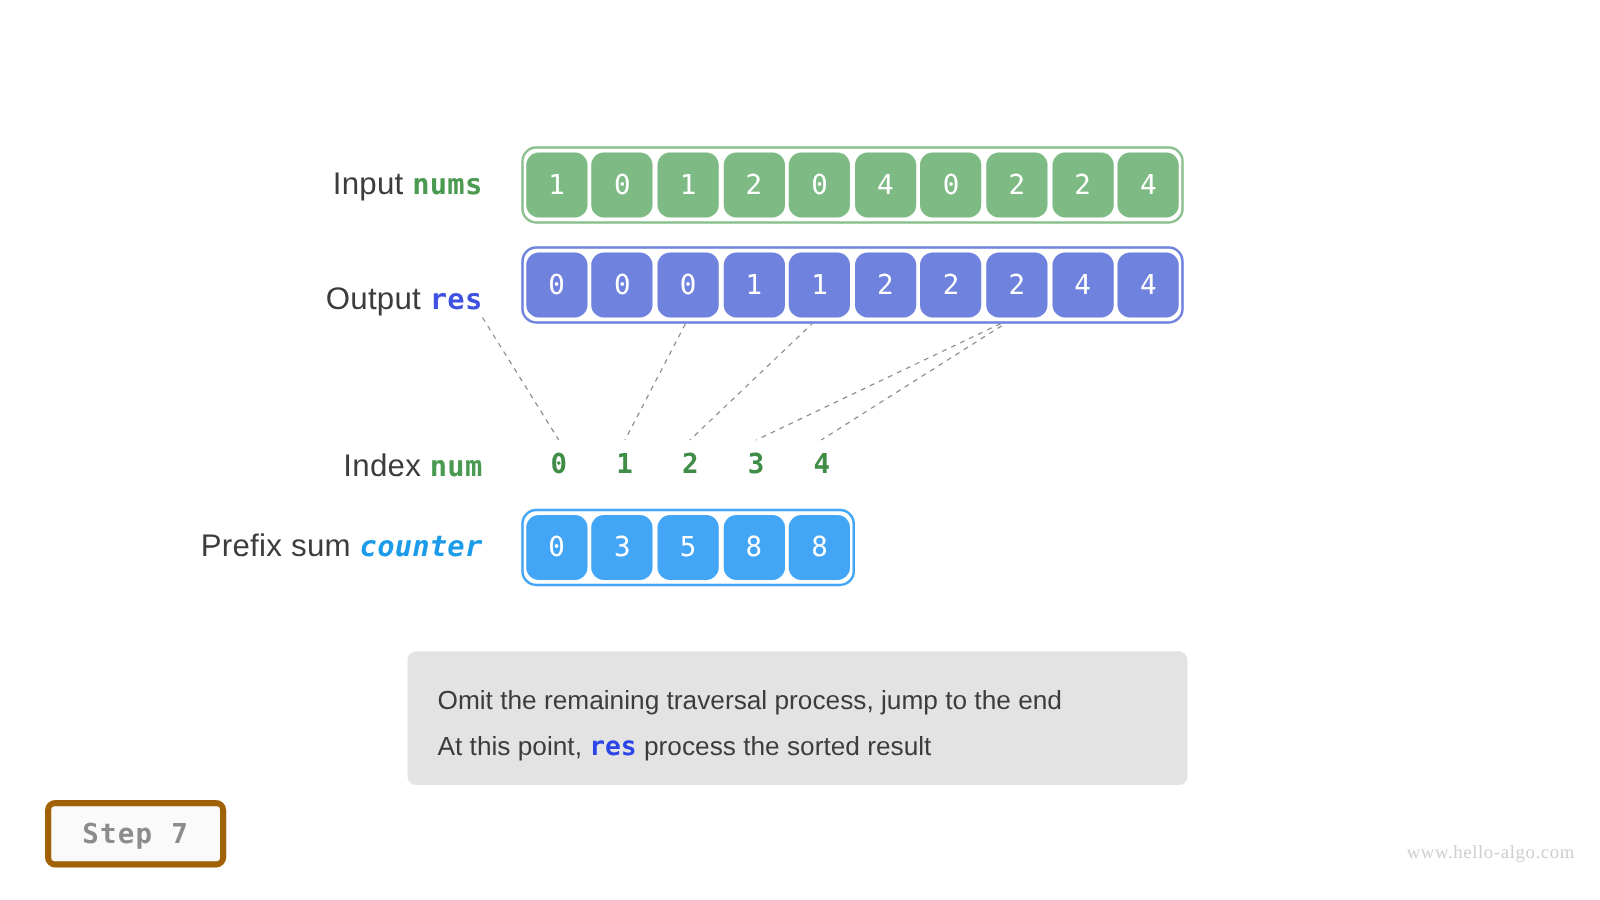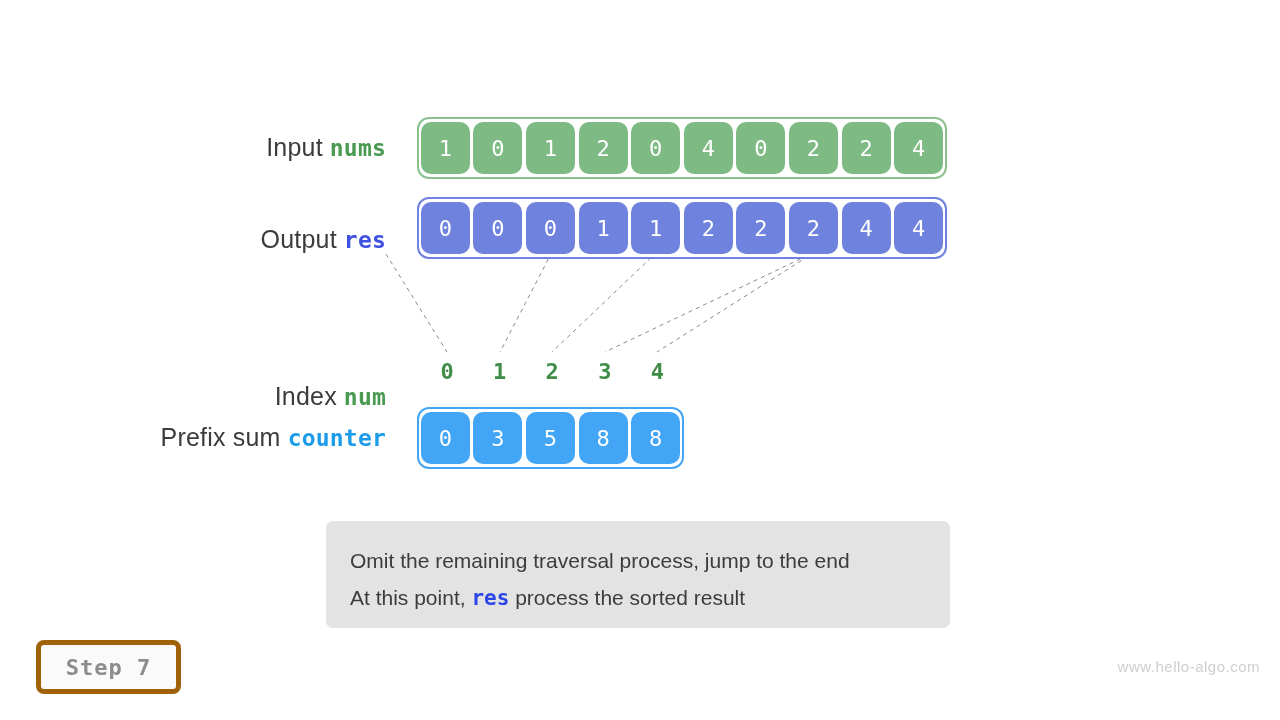--- a/index.html
+++ b/index.html
@@ -32,21 +32,21 @@
   }
   .row-label .plain { font-family: "Liberation Sans", sans-serif; }
   .row-label .var {
     font-family: "DejaVu Sans Mono", monospace;
     font-weight: bold;
     font-size: 23px;
     margin-left: 7px;
   }
   .var.green  { color: #4a9a52; }
   .var.indigo { color: #3f51e0; }
-  .var.cyan   { color: #1b9bea; }
+  .var.cyan   { color: #1b9bea; font-style: italic; }
 
   
   .array {
     position: absolute;
     box-sizing: border-box;
     display: flex;
     border-radius: 12px;
     background: #ffffff;
   }
   .array.green-arr  { border: 2px solid #8cc18f; }
@@ -132,22 +132,22 @@
     font-weight: bold;
     font-size: 22px;
     color: #8c8c8c;
     letter-spacing: 1px;
   }
 
   
   .watermark {
     position: absolute;
     right: 20px;
-    top: 658px;
-    font-family: Liberation Sans, sans-serif;
+    top: 674px;
+    font-family: Liberation Serif, serif;
     font-size: 15px;
     color: #cfcfcf;
     letter-spacing: 0.5px;
   }
 </style>
 </head>
 <body>
 
 <div id="stage">
 
@@ -184,21 +184,21 @@
       <div class="cell indigo">0</div>
       <div class="cell indigo">1</div>
       <div class="cell indigo">1</div>
       <div class="cell indigo">2</div>
       <div class="cell indigo">2</div>
       <div class="cell indigo">2</div>
       <div class="cell indigo">4</div>
       <div class="cell indigo">4</div>
     </div>
 
-  <div class="row-label" style="top:359px;margin-top:23px;">
+  <div class="row-label" style="top:359px;">
     <span class="plain">Index</span><span class="var green">num</span>
   </div>
   <div class="index-row" id="index-array" style="left:417px; top:359px; width:280px; height:28px;">
       <div class="index-num" style="left: 10px;">0</div>
       <div class="index-num" style="left: 62.6px;">1</div>
       <div class="index-num" style="left: 115.2px;">2</div>
       <div class="index-num" style="left: 167.8px;">3</div>
       <div class="index-num" style="left: 220.4px;">4</div>
     </div>
 

